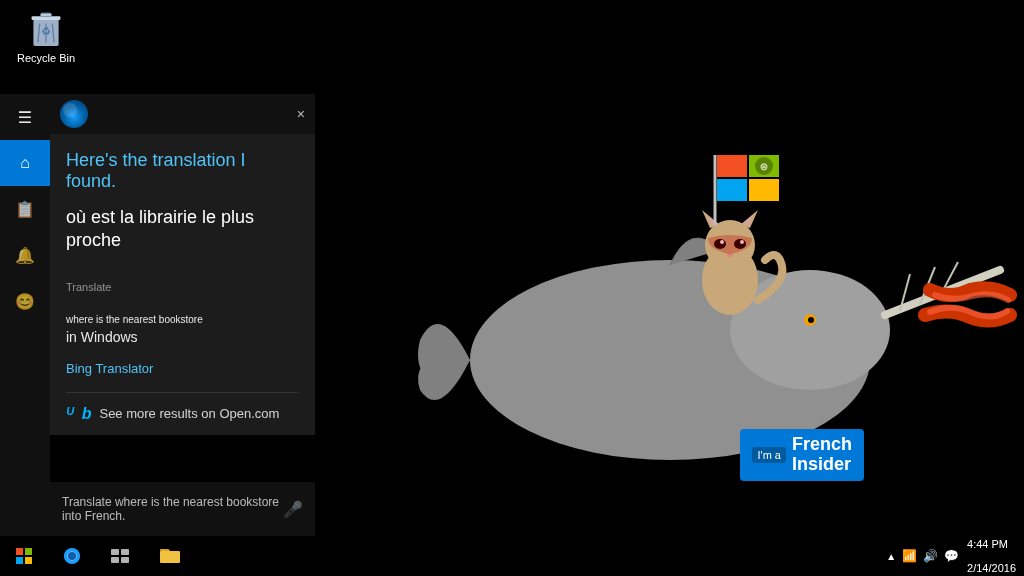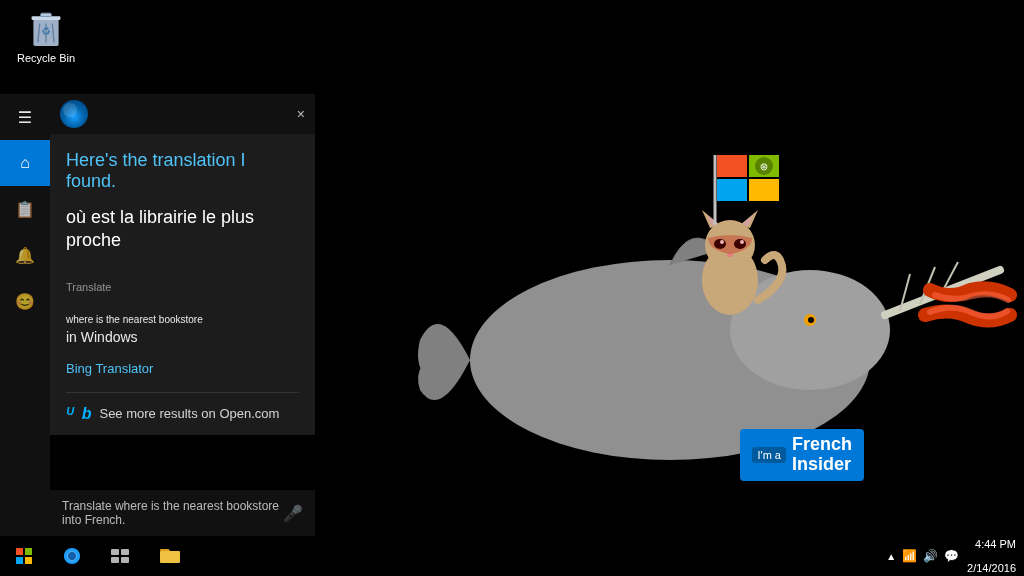--- a/index.html
+++ b/index.html
@@ -104,21 +104,20 @@
       gap: 8px;
     }
     .taskbar-icons {
       display: flex;
       align-items: center;
       gap: 6px;
     }
     .taskbar-time {
       display: flex;
       flex-direction: column;
-      align-items: flex-end;
       font-size: 11px;
       color: #fff;
       gap: 12px;
     }
     .taskbar-middle {
       display: flex;
       align-items: center;
       height: 100%;
       margin-left: 4px;
       gap: 2px;
@@ -274,21 +273,21 @@
       font-weight: bold;
     }
 
     
     .cortana-input-area {
       position: absolute;
       left: 50px;
       width: 265px;
       bottom: 40px;
       background: #111;
-      height: 46px;
+      height: 54px;
       display: flex;
       align-items: center;
       padding: 0 12px;
       z-index: 202;
     }
     .cortana-input-text {
       color: rgba(255,255,255,0.7);
       font-size: 12px;
       flex: 1;
     }

